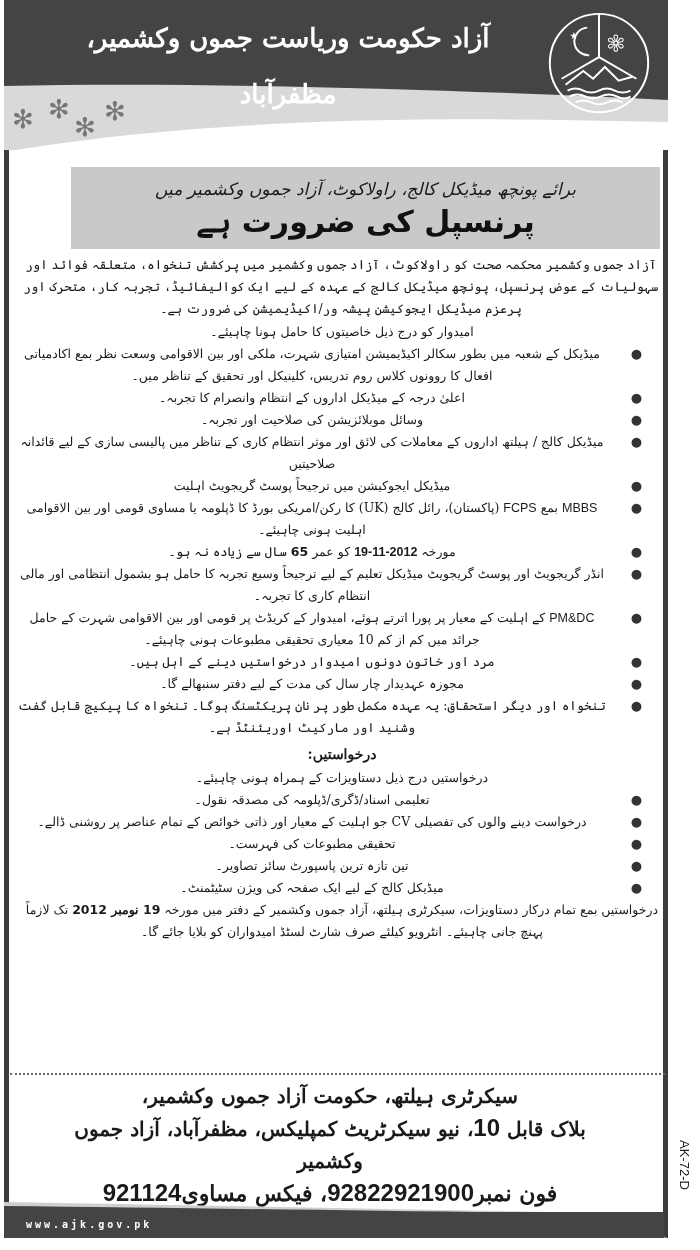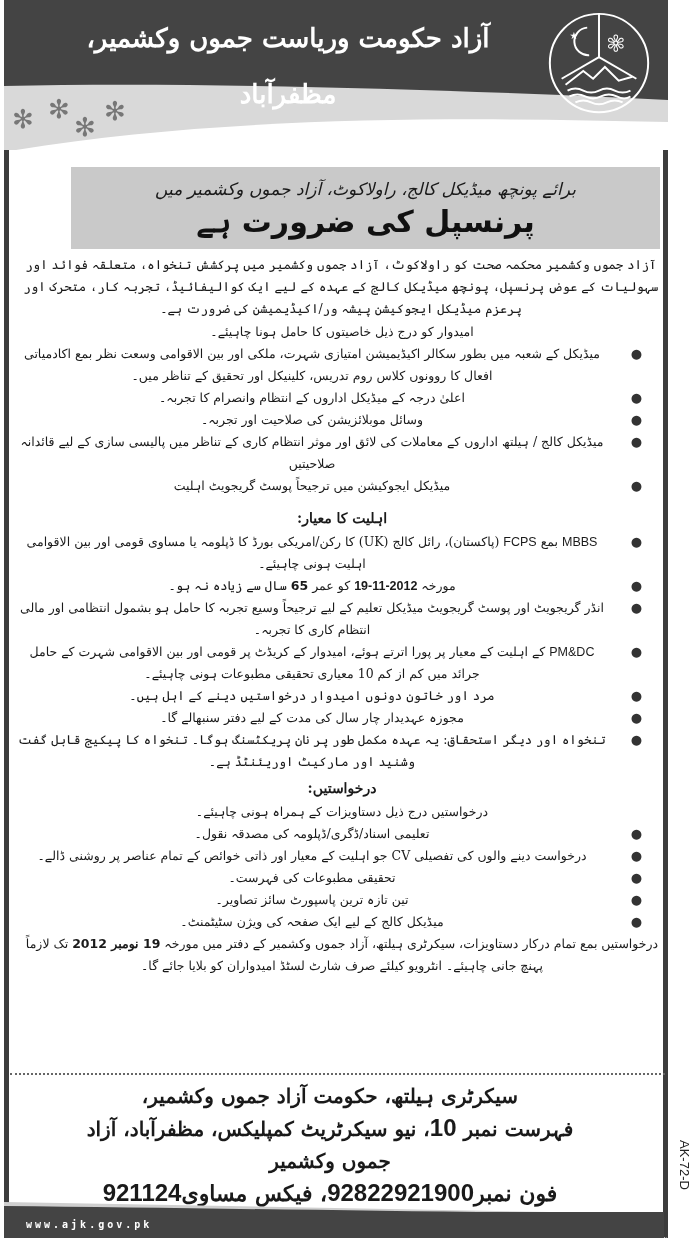--- a/index.html
+++ b/index.html
@@ -74,21 +74,20 @@
   <p class="lead">امیدوار کو درج ذیل خاصیتوں کا حامل ہونا چاہیئے۔</p>
 
   <ul class="bullets">
     <li><span class="dot">●</span><span>میڈیکل کے شعبہ میں بطور سکالر اکیڈیمیشن امتیازی شہرت، ملکی اور بین الاقوامی وسعت نظر بمع اکادمیاتی افعال کا روونوں کلاس روم تدریس، کلینیکل اور تحقیق کے تناظر میں۔</span></li>
     <li><span class="dot">●</span><span>اعلیٰ درجہ کے میڈیکل اداروں کے انتظام وانصرام کا تجربہ۔</span></li>
     <li><span class="dot">●</span><span>وسائل موبلائزیشن کی صلاحیت اور تجربہ۔</span></li>
     <li><span class="dot">●</span><span>میڈیکل کالج / ہیلتھ اداروں کے معاملات کی لائق اور موثر انتظام کاری کے تناظر میں پالیسی سازی کے لیے قائدانہ صلاحیتیں</span></li>
     <li><span class="dot">●</span><span>میڈیکل ایجوکیشن میں ترجیحاً پوسٹ گریجویٹ اہلیت</span></li>
   </ul>
 
-  <div class="section-h" style="margin-top:8px;">اہلیت کا معیار:</div>
   <ul class="bullets">
     <li><span class="dot">●</span><span class="latin">MBBS</span><span> بمع </span><span class="latin">FCPS</span><span> (پاکستان)، رائل کالج (UK) کا رکن/امریکی بورڈ کا ڈپلومہ یا مساوی قومی اور بین الاقوامی اہلیت ہونی چاہیئے۔</span></li>
     <li><span class="dot">●</span><span>مورخہ </span><span class="bold-num latin">19-11-2012</span><span> کو عمر </span><span class="bold-num">65</span><span> سال سے زیادہ نہ ہو۔</span></li>
     <li><span class="dot">●</span><span>انڈر گریجویٹ اور پوسٹ گریجویٹ میڈیکل تعلیم کے لیے ترجیحاً وسیع تجربہ کا حامل ہو بشمول انتظامی اور مالی انتظام کاری کا تجربہ۔</span></li>
     <li><span class="dot">●</span><span class="latin">PM&amp;DC</span><span> کے اہلیت کے معیار پر پورا اترتے ہوئے، امیدوار کے کریڈٹ پر قومی اور بین الاقوامی شہرت کے حامل جرائد میں کم از کم </span><span>10</span><span> معیاری تحقیقی مطبوعات ہونی چاہیئے۔</span></li>
     <li><span class="dot">●</span><span>مرد اور خاتون دونوں امیدوار درخواستیں دینے کے اہل ہیں۔</span></li>
   </ul>
 
   <ul class="bullets">
     <li><span class="dot">●</span><span>مجوزہ عہدیدار چار سال کی مدت کے لیے دفتر سنبھالے گا۔</span></li>
@@ -107,21 +106,21 @@
 
   <p>
     <span>درخواستیں بمع تمام درکار دستاویزات، سیکرٹری ہیلتھ، آزاد جموں وکشمیر کے دفتر میں مورخہ </span><span class="bold-num">19</span><span style="font-weight:bold"> نومبر </span><span class="bold-num">2012</span><span> تک لازماً پہنچ جانی چاہیئے۔ انٹرویو کیلئے صرف شارٹ لسٹڈ امیدواران کو بلایا جائے گا۔</span>
   </p>
 </div>
 
 <div class="separator"></div>
 
 <div class="footer-block">
   <div>سیکرٹری ہیلتھ، حکومت آزاد جموں وکشمیر،</div>
-  <div><span>فہرست نمبر </span><span class="num">10</span><span>، نیو سیکرٹریٹ کمپلیکس، مظفرآباد، آزاد جموں وکشمیر</span></div>
+  <div><span>بلاک قابل </span><span class="num">10</span><span>، نیو سیکرٹریٹ کمپلیکس، مظفرآباد، آزاد جموں وکشمیر</span></div>
   <div class="phone-line"><span>فون نمبر</span><span class="num">92822921900</span><span>، فیکس مساوی</span><span class="num">921124</span></div>
 </div>
 
 <svg class="bottom-wave" viewBox="0 0 660 18" preserveAspectRatio="none">
   <path d="M0,6 L660,18 L0,18 Z" fill="#cfcfcf"></path>
   <path d="M0,10 C200,12 420,16 660,18 L0,18 Z" fill="#444444"></path>
 </svg>
 <div class="bottom-bar"></div>
 <div class="url">www.ajk.gov.pk</div>
 

